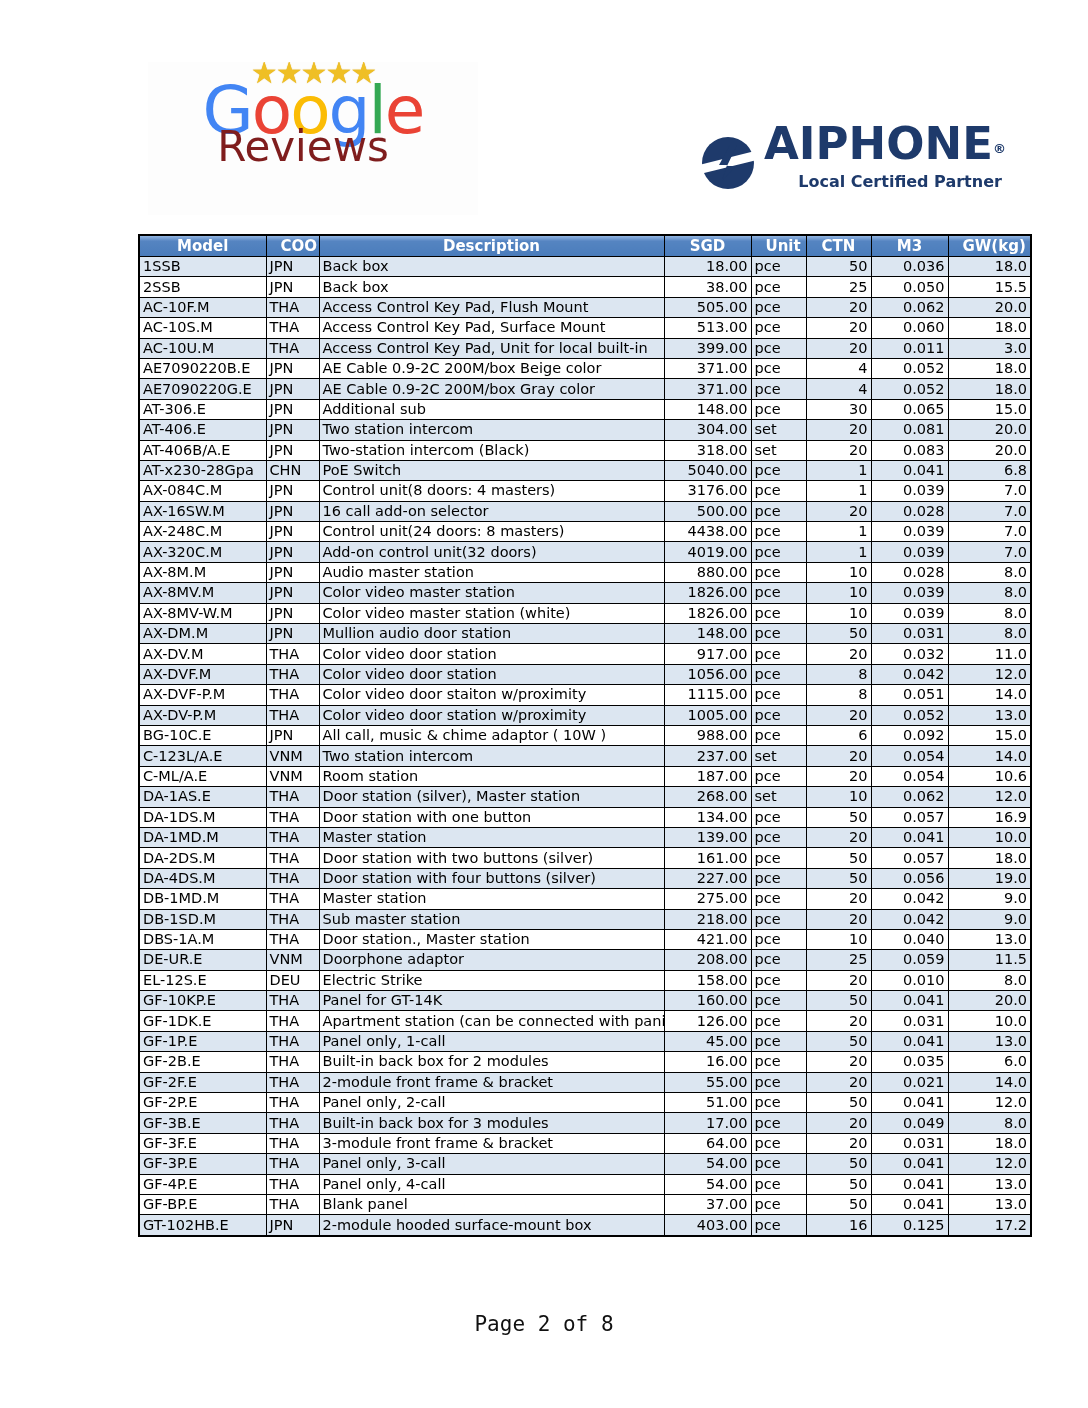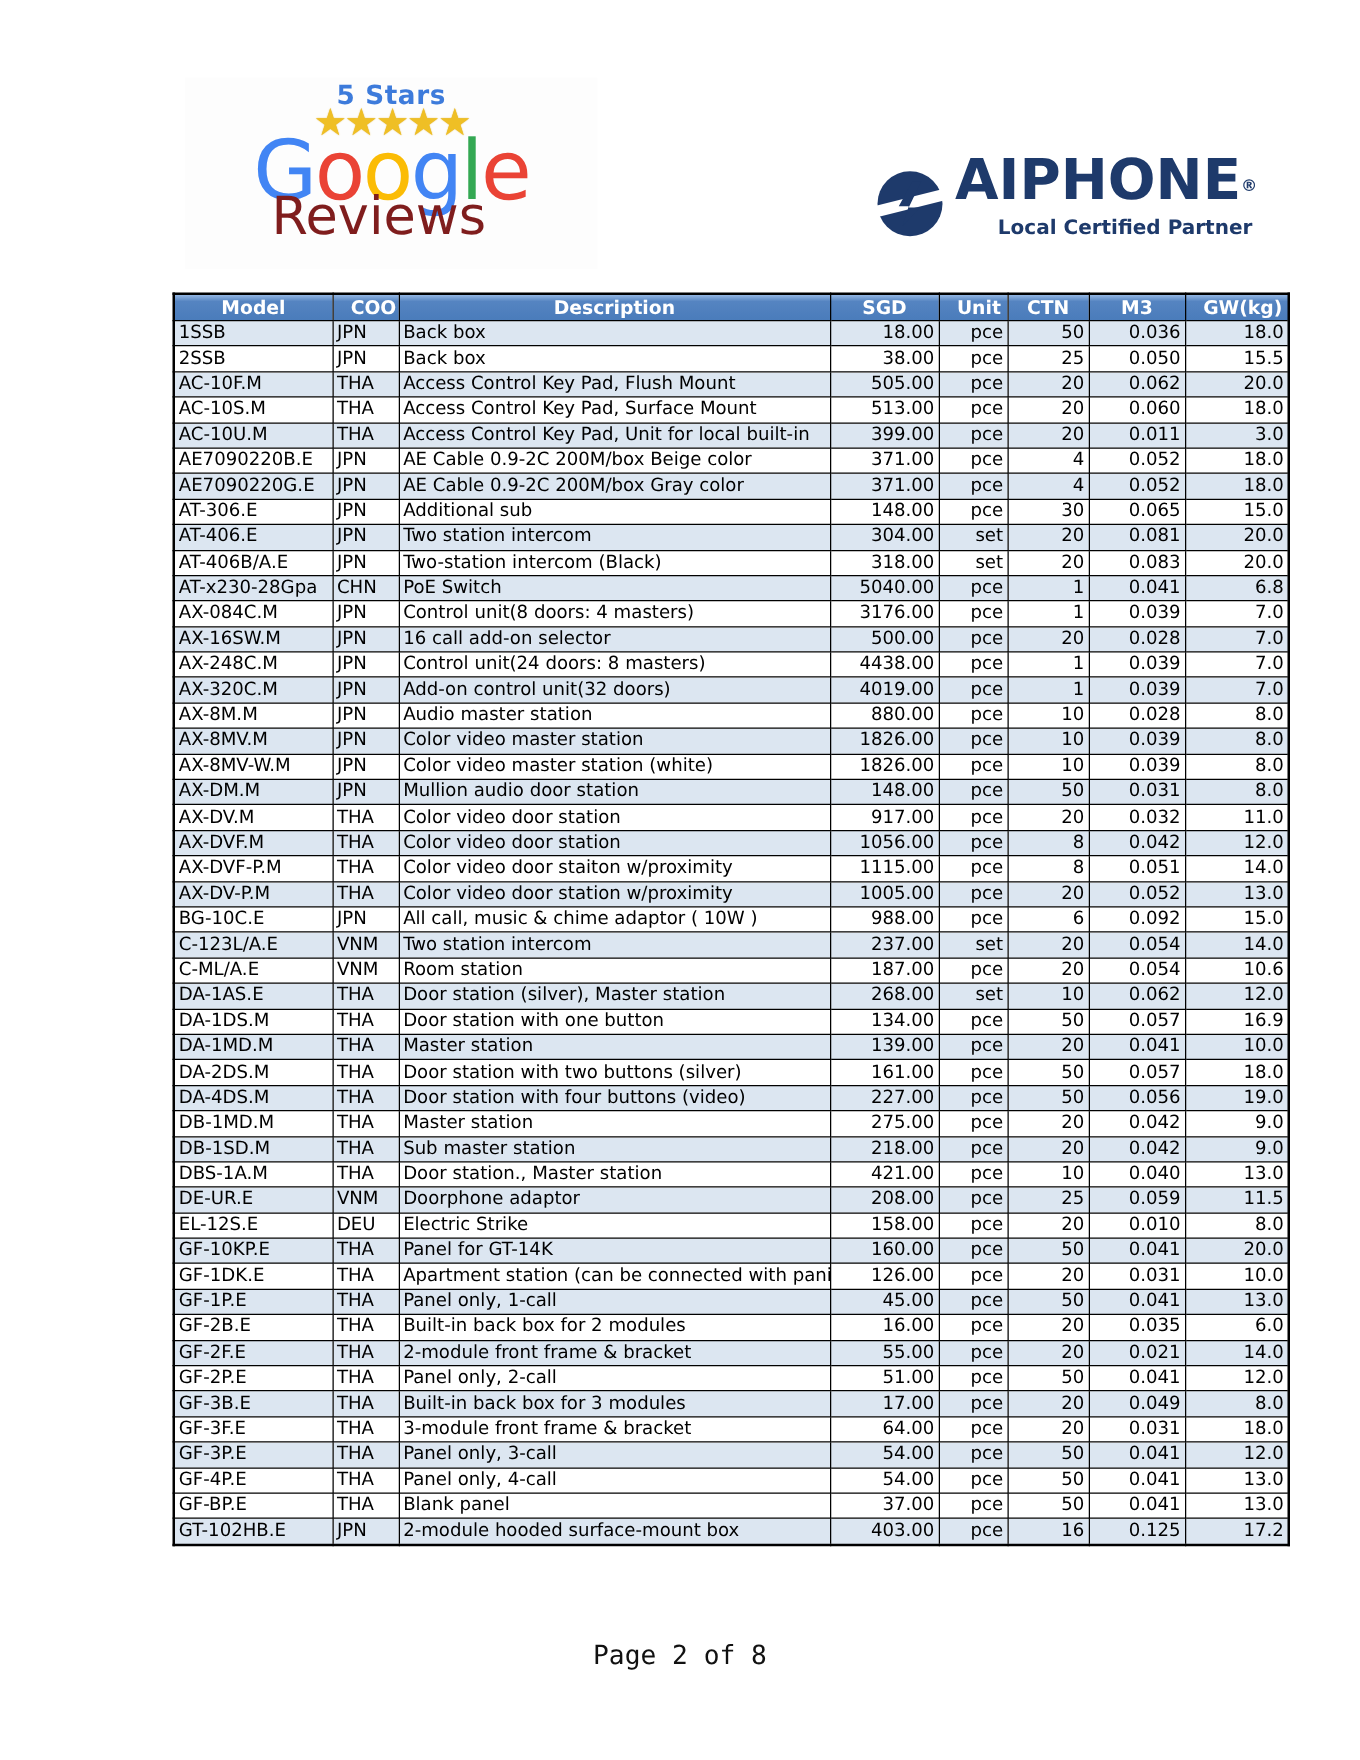--- a/index.html
+++ b/index.html
@@ -59,35 +59,34 @@
     border:1px solid #000;padding:0 14px;overflow:hidden;white-space:nowrap;
   }
   table.price td{
     font-size:14.5px;height:19.4px;line-height:19px;
     border:1px solid #000;padding:0 3px;overflow:hidden;white-space:nowrap;
     color:#000;background:#ffffff;
   }
   table.price tr.shaded td{background:#dce6f1;}
   td.al{text-align:left;}
   td.ar{text-align:right;padding-right:4px;}
-  td.ac{text-align:right;}
+  td.ac{text-align:left;}
   td.small-desc{font-size:11.5px;}
 
   
   .footer{
     position:absolute;left:0;top:1312px;width:1088px;text-align:center;
     font-family:"DejaVu Sans Mono","Liberation Mono",monospace;
     font-size:21px;color:#111;
   }
 </style>
 </head>
 <body>
 
 <div class="greviews">
-  <div class="five-stars">5 Stars</div>
   <div class="stars">★★★★★</div>
   <div class="gword"><span style="color: rgb(66, 133, 244);">G</span><span style="color: rgb(234, 67, 53);">o</span><span style="color: rgb(251, 188, 5);">o</span><span style="color: rgb(66, 133, 244);">g</span><span style="color: rgb(52, 168, 83);">l</span><span style="color: rgb(234, 67, 53);">e</span></div>
   <div class="reviews">Reviews</div>
 </div>
 
 <div class="aiphone">
   <div class="row1">
     <svg class="mark" viewBox="0 0 56 56">
       <circle cx="28" cy="28" r="26" fill="#1e3a6b"></circle>
       <rect x="-8" y="23" width="72" height="9" fill="#ffffff" transform="rotate(-14 28 28)"></rect>
@@ -420,21 +419,21 @@
         <td class="al">Door station with two buttons (silver)</td>
         <td class="ar">161.00</td>
         <td class="ac">pce</td>
         <td class="ar">50</td>
         <td class="ar">0.057</td>
         <td class="ar">18.0</td>
       </tr>
       <tr class="shaded">
         <td class="al">DA-4DS.M</td>
         <td class="al">THA</td>
-        <td class="al">Door station with four buttons (video)</td>
+        <td class="al">Door station with four buttons (silver)</td>
         <td class="ar">227.00</td>
         <td class="ac">pce</td>
         <td class="ar">50</td>
         <td class="ar">0.056</td>
         <td class="ar">19.0</td>
       </tr>
       <tr>
         <td class="al">DB-1MD.M</td>
         <td class="al">THA</td>
         <td class="al">Master station</td>

